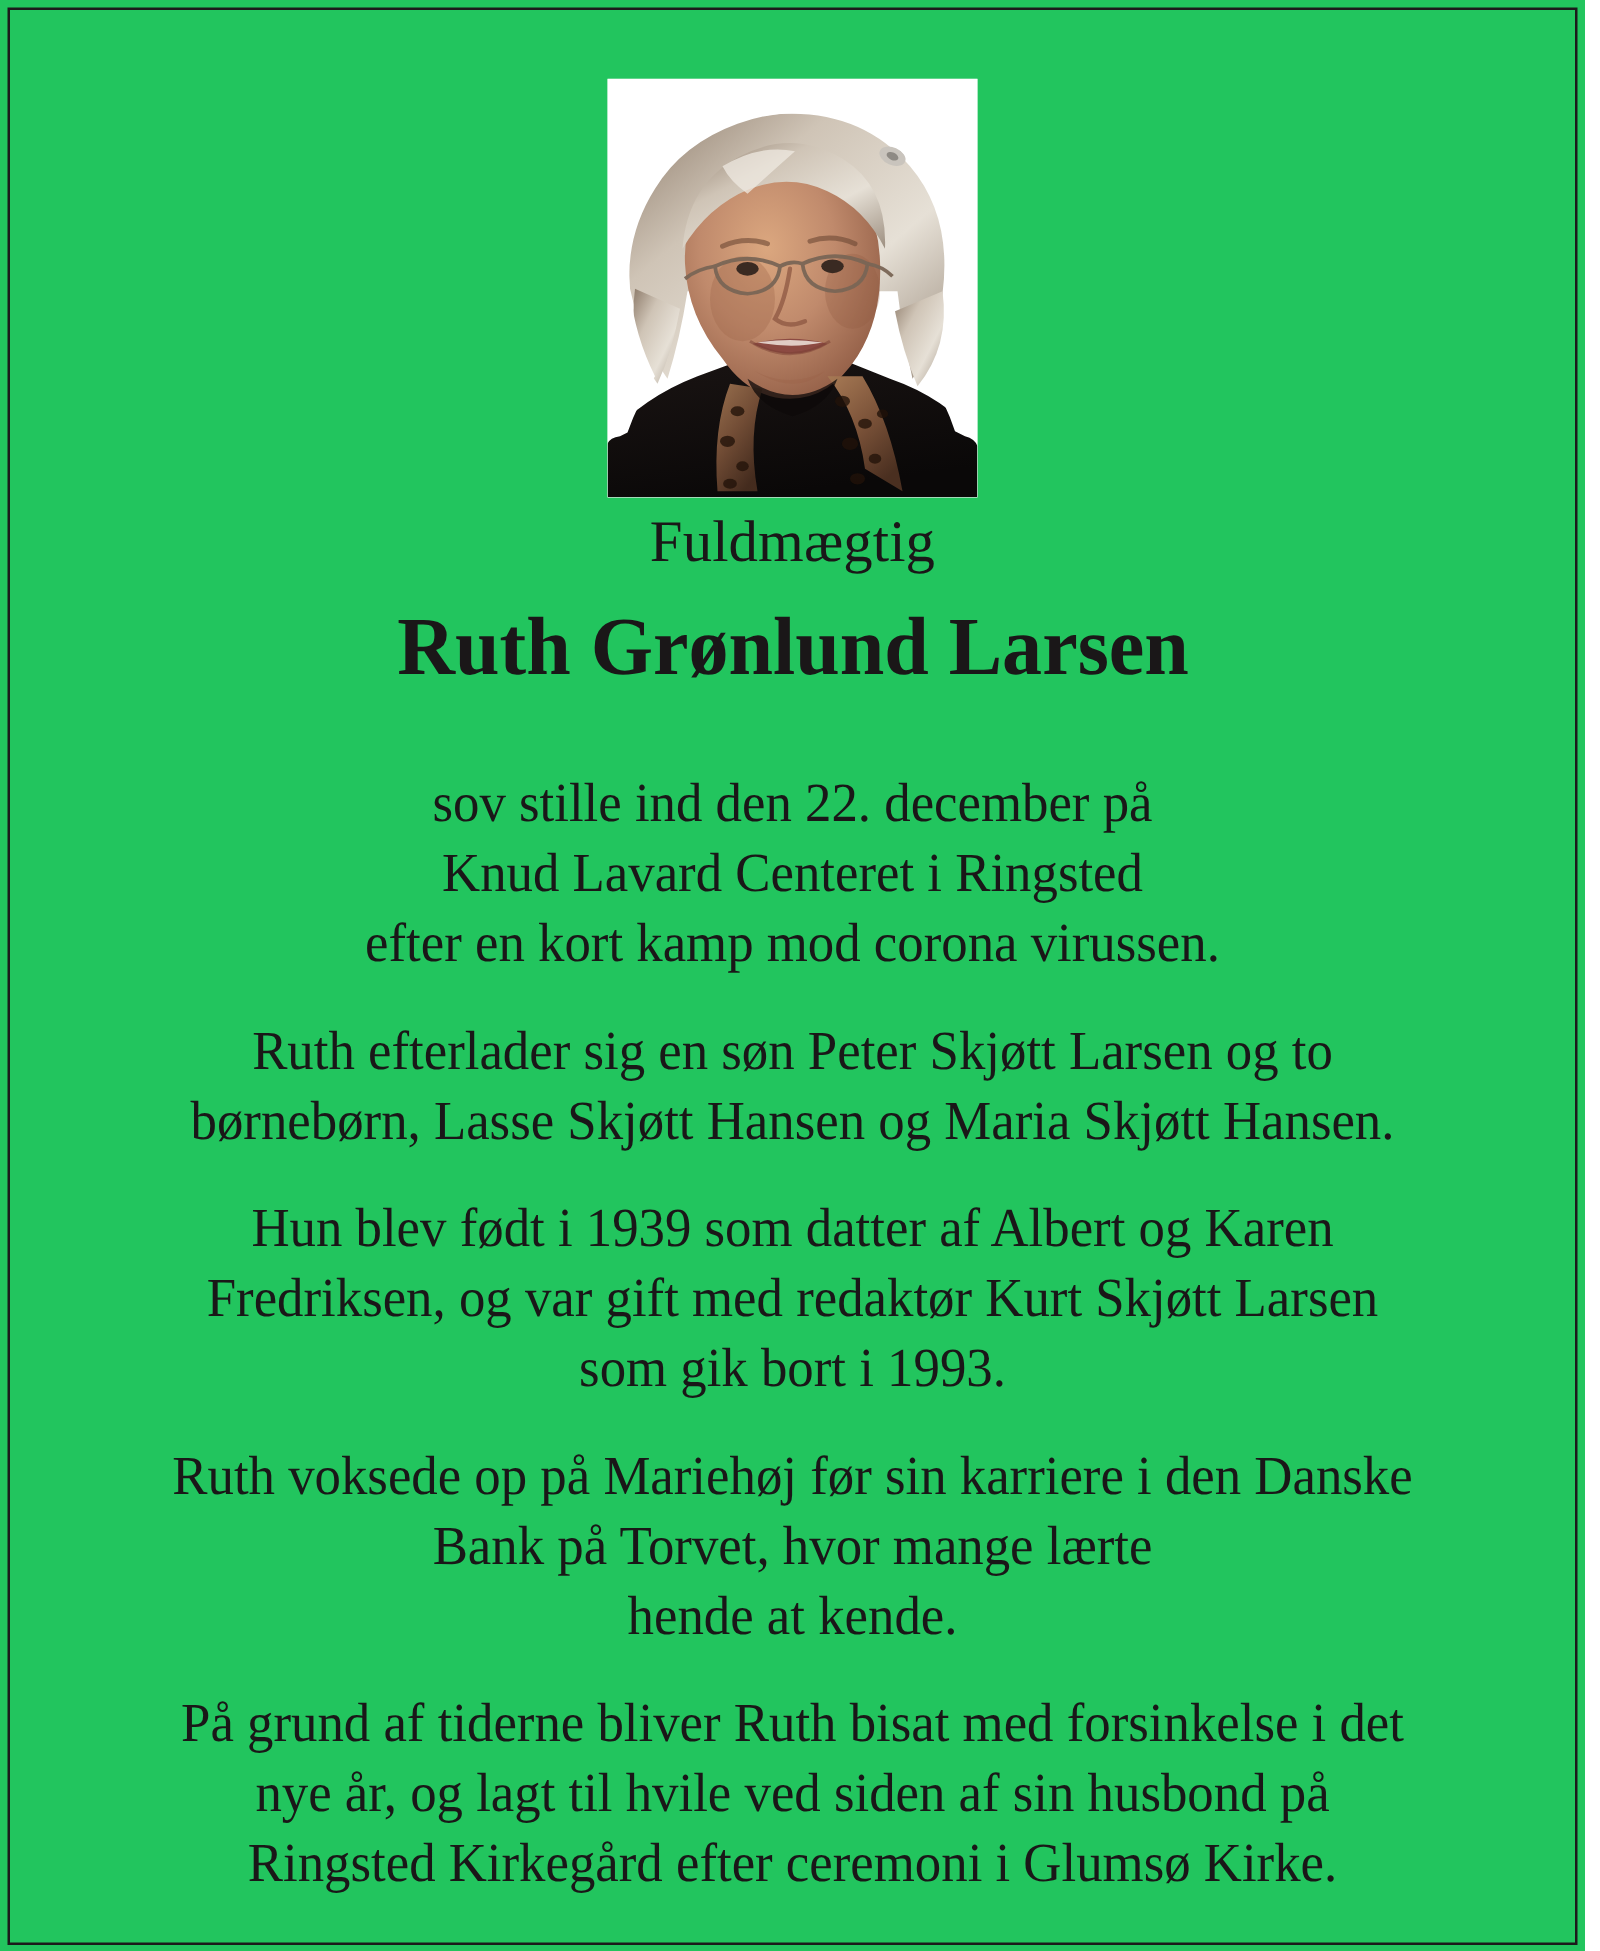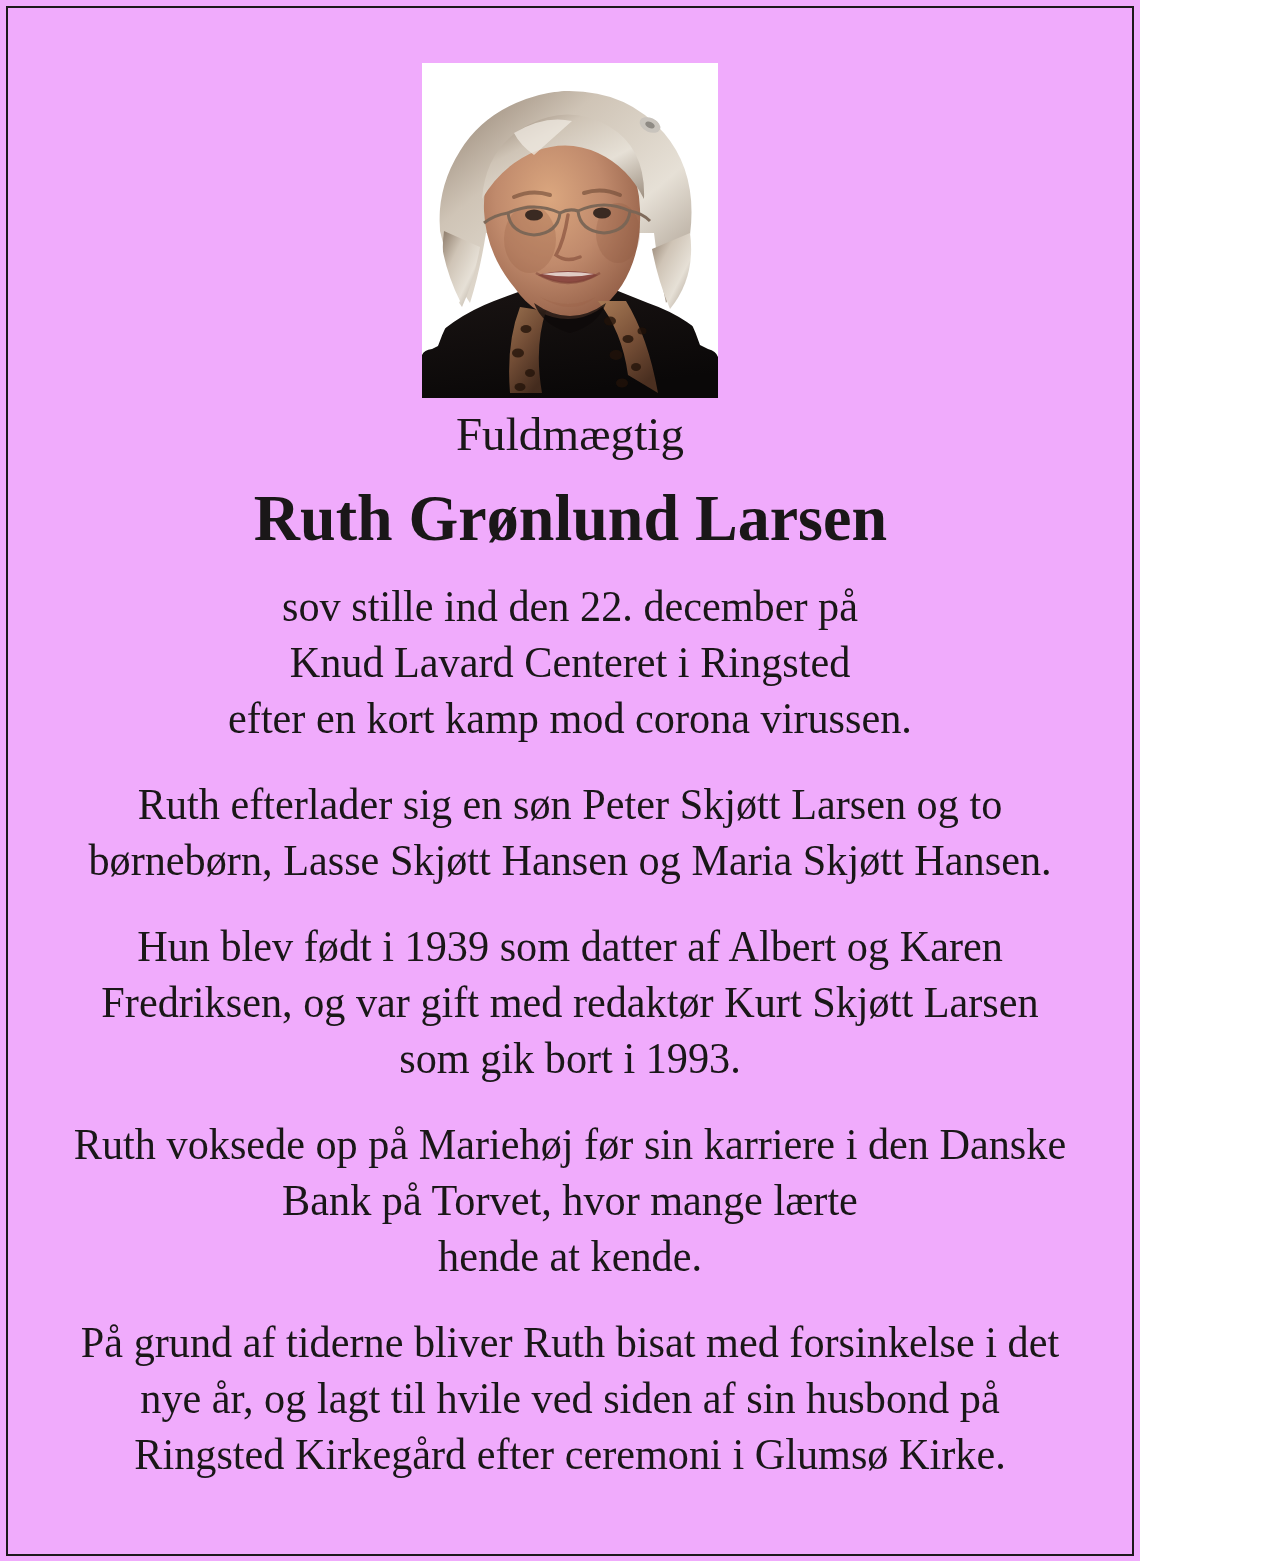--- a/index.html
+++ b/index.html
@@ -6,23 +6,23 @@
   html, body {
     margin: 0;
     padding: 0;
     background: #ffffff;
   }
   body {
     font-family: "Liberation Serif", "DejaVu Serif", serif;
   }
   .notice {
     position: relative;
-    width: 1140px;
+    width: 1268px;
     height: 1561px;
-    background: #f0abfc;
+    background: #22c55e;
     box-sizing: border-box;
     overflow: hidden;
   }
   
   .notice-frame {
     position: absolute;
     left: 6px;
     top: 6px;
     right: 6px;
     bottom: 5px;
@@ -63,21 +63,21 @@
   }
   .deceased-name {
     margin-top: 27px;
     font-size: 66px;
     line-height: 1.0;
     font-weight: 700;
     text-align: center;
     transform: scaleX(0.97);
   }
   .body-copy {
-    margin-top: 28px;
+    margin-top: 64px;
     width: 100%;
     text-align: center;
   }
   .para {
     font-size: 44px;
     line-height: 56px;
     text-align: center;
     margin: 0 0 30px 0;
     transform: scaleX(0.96);
   }

